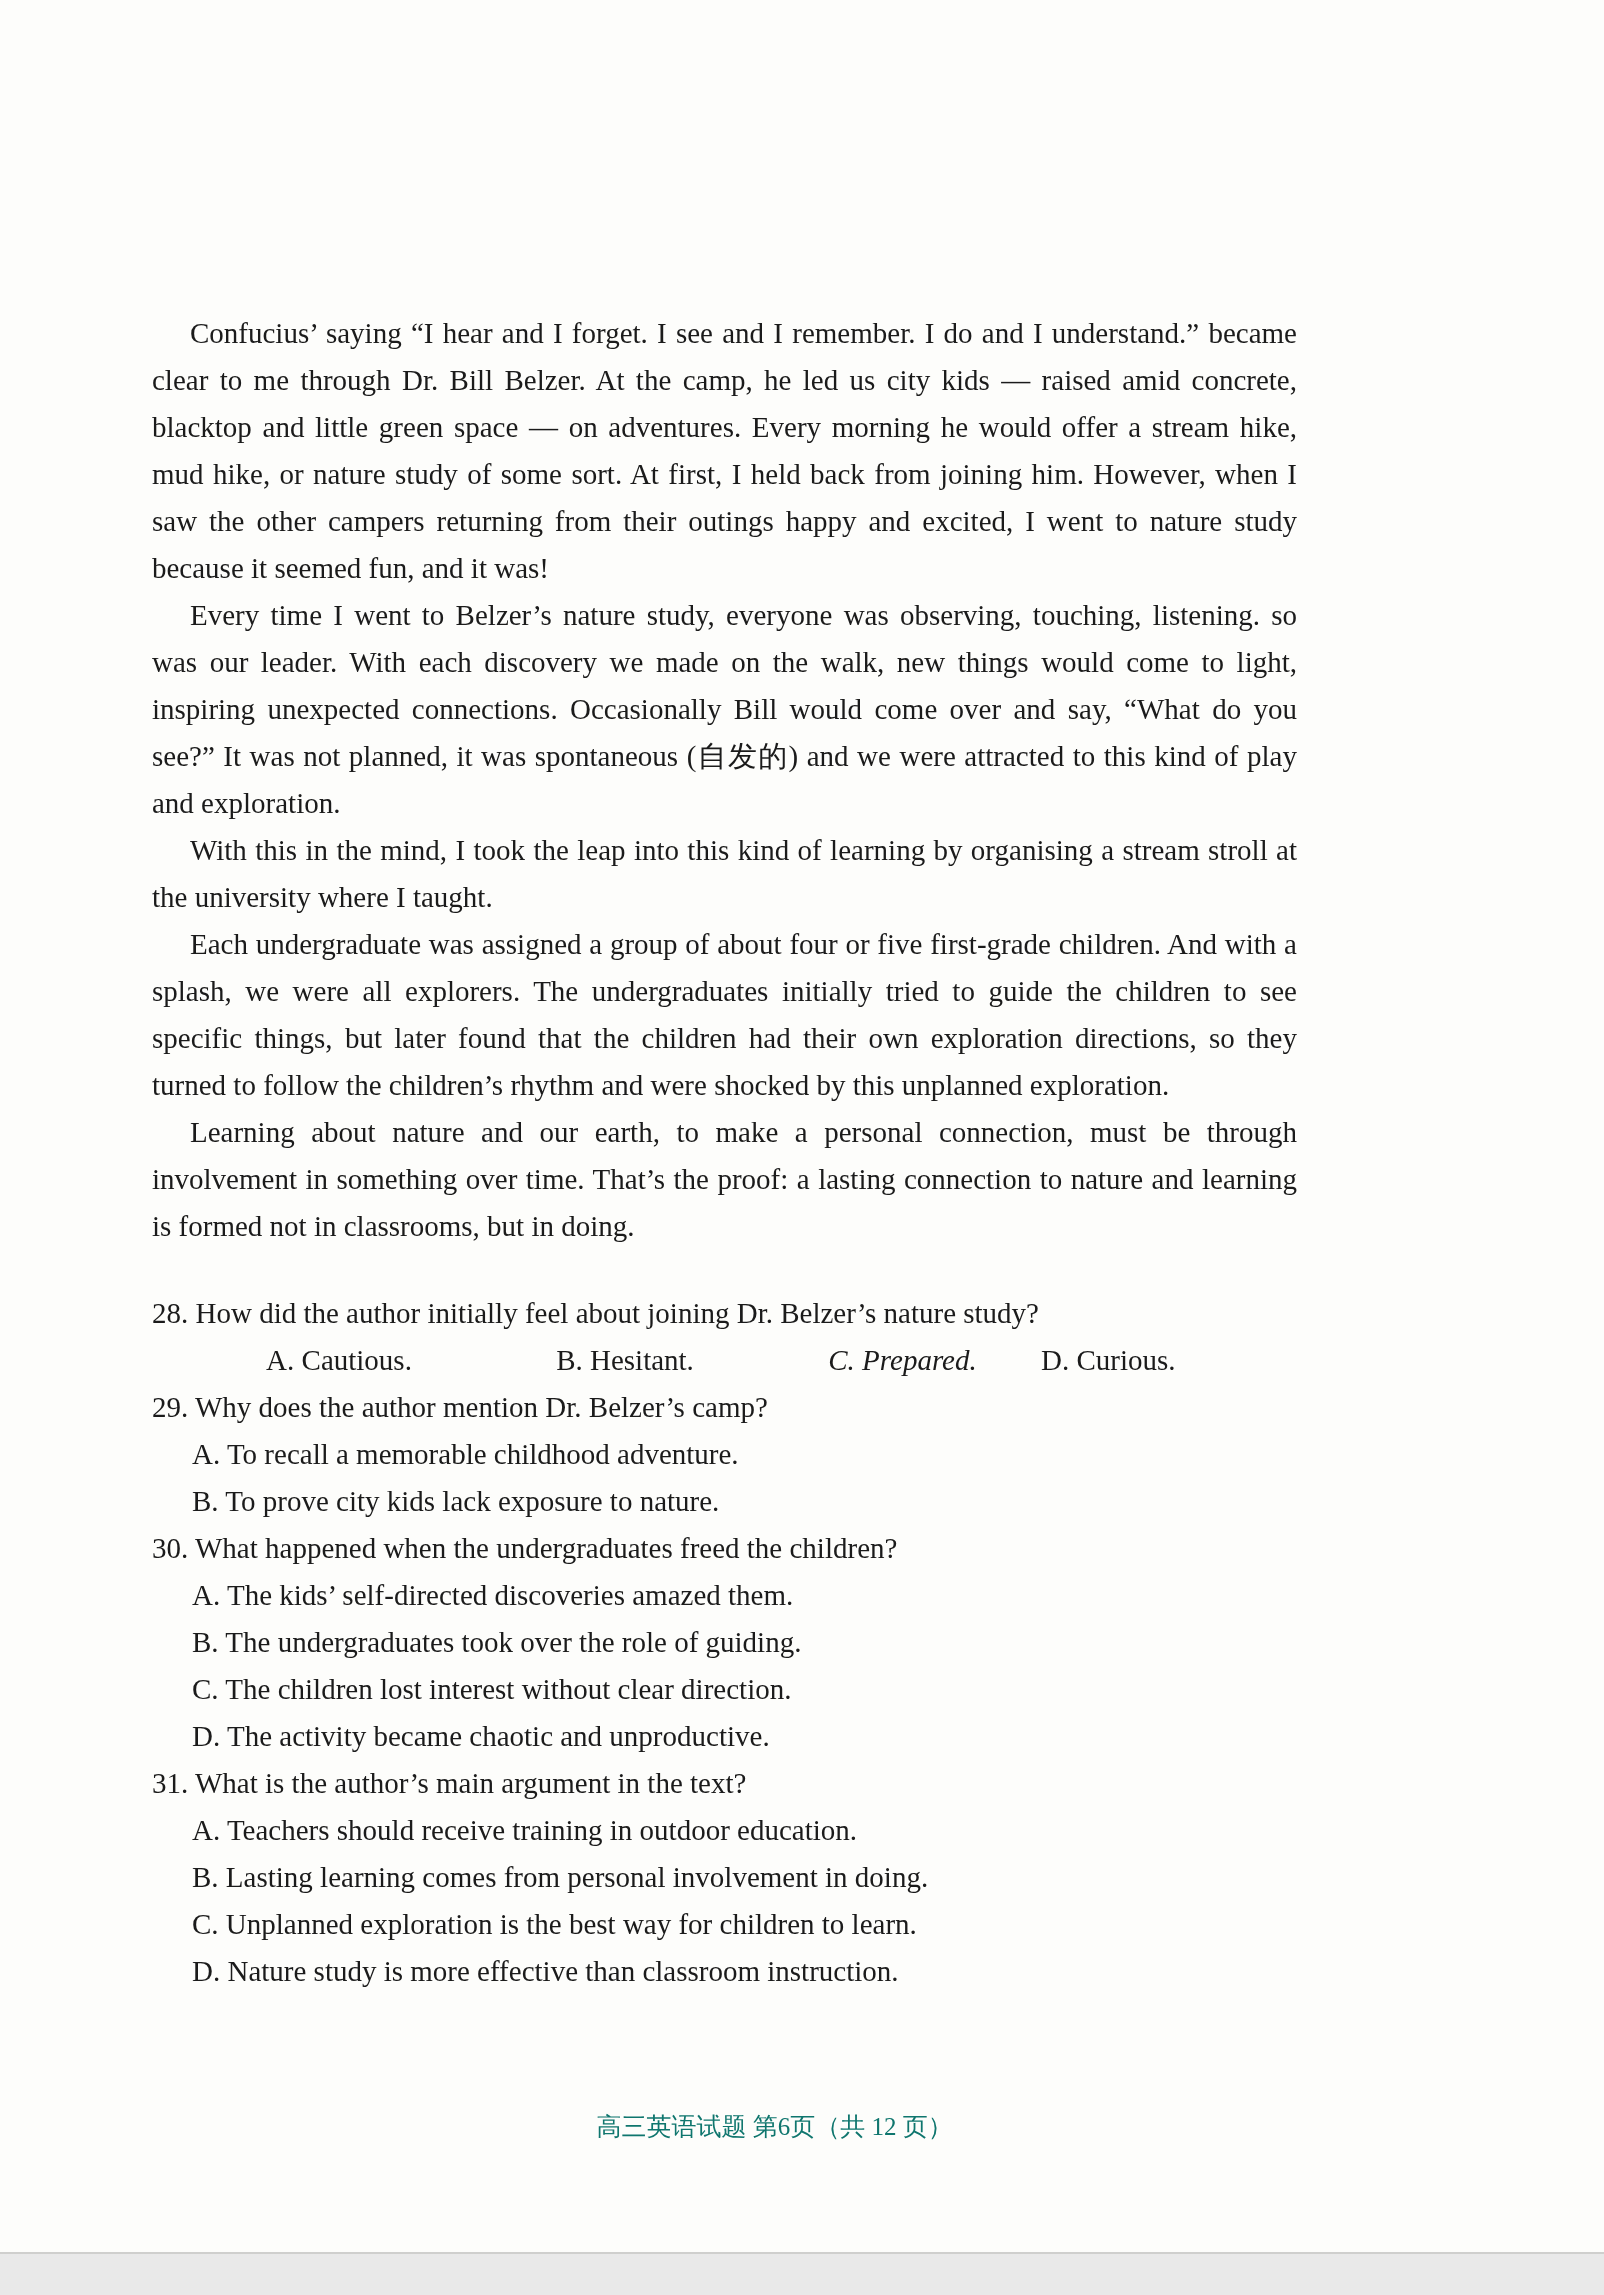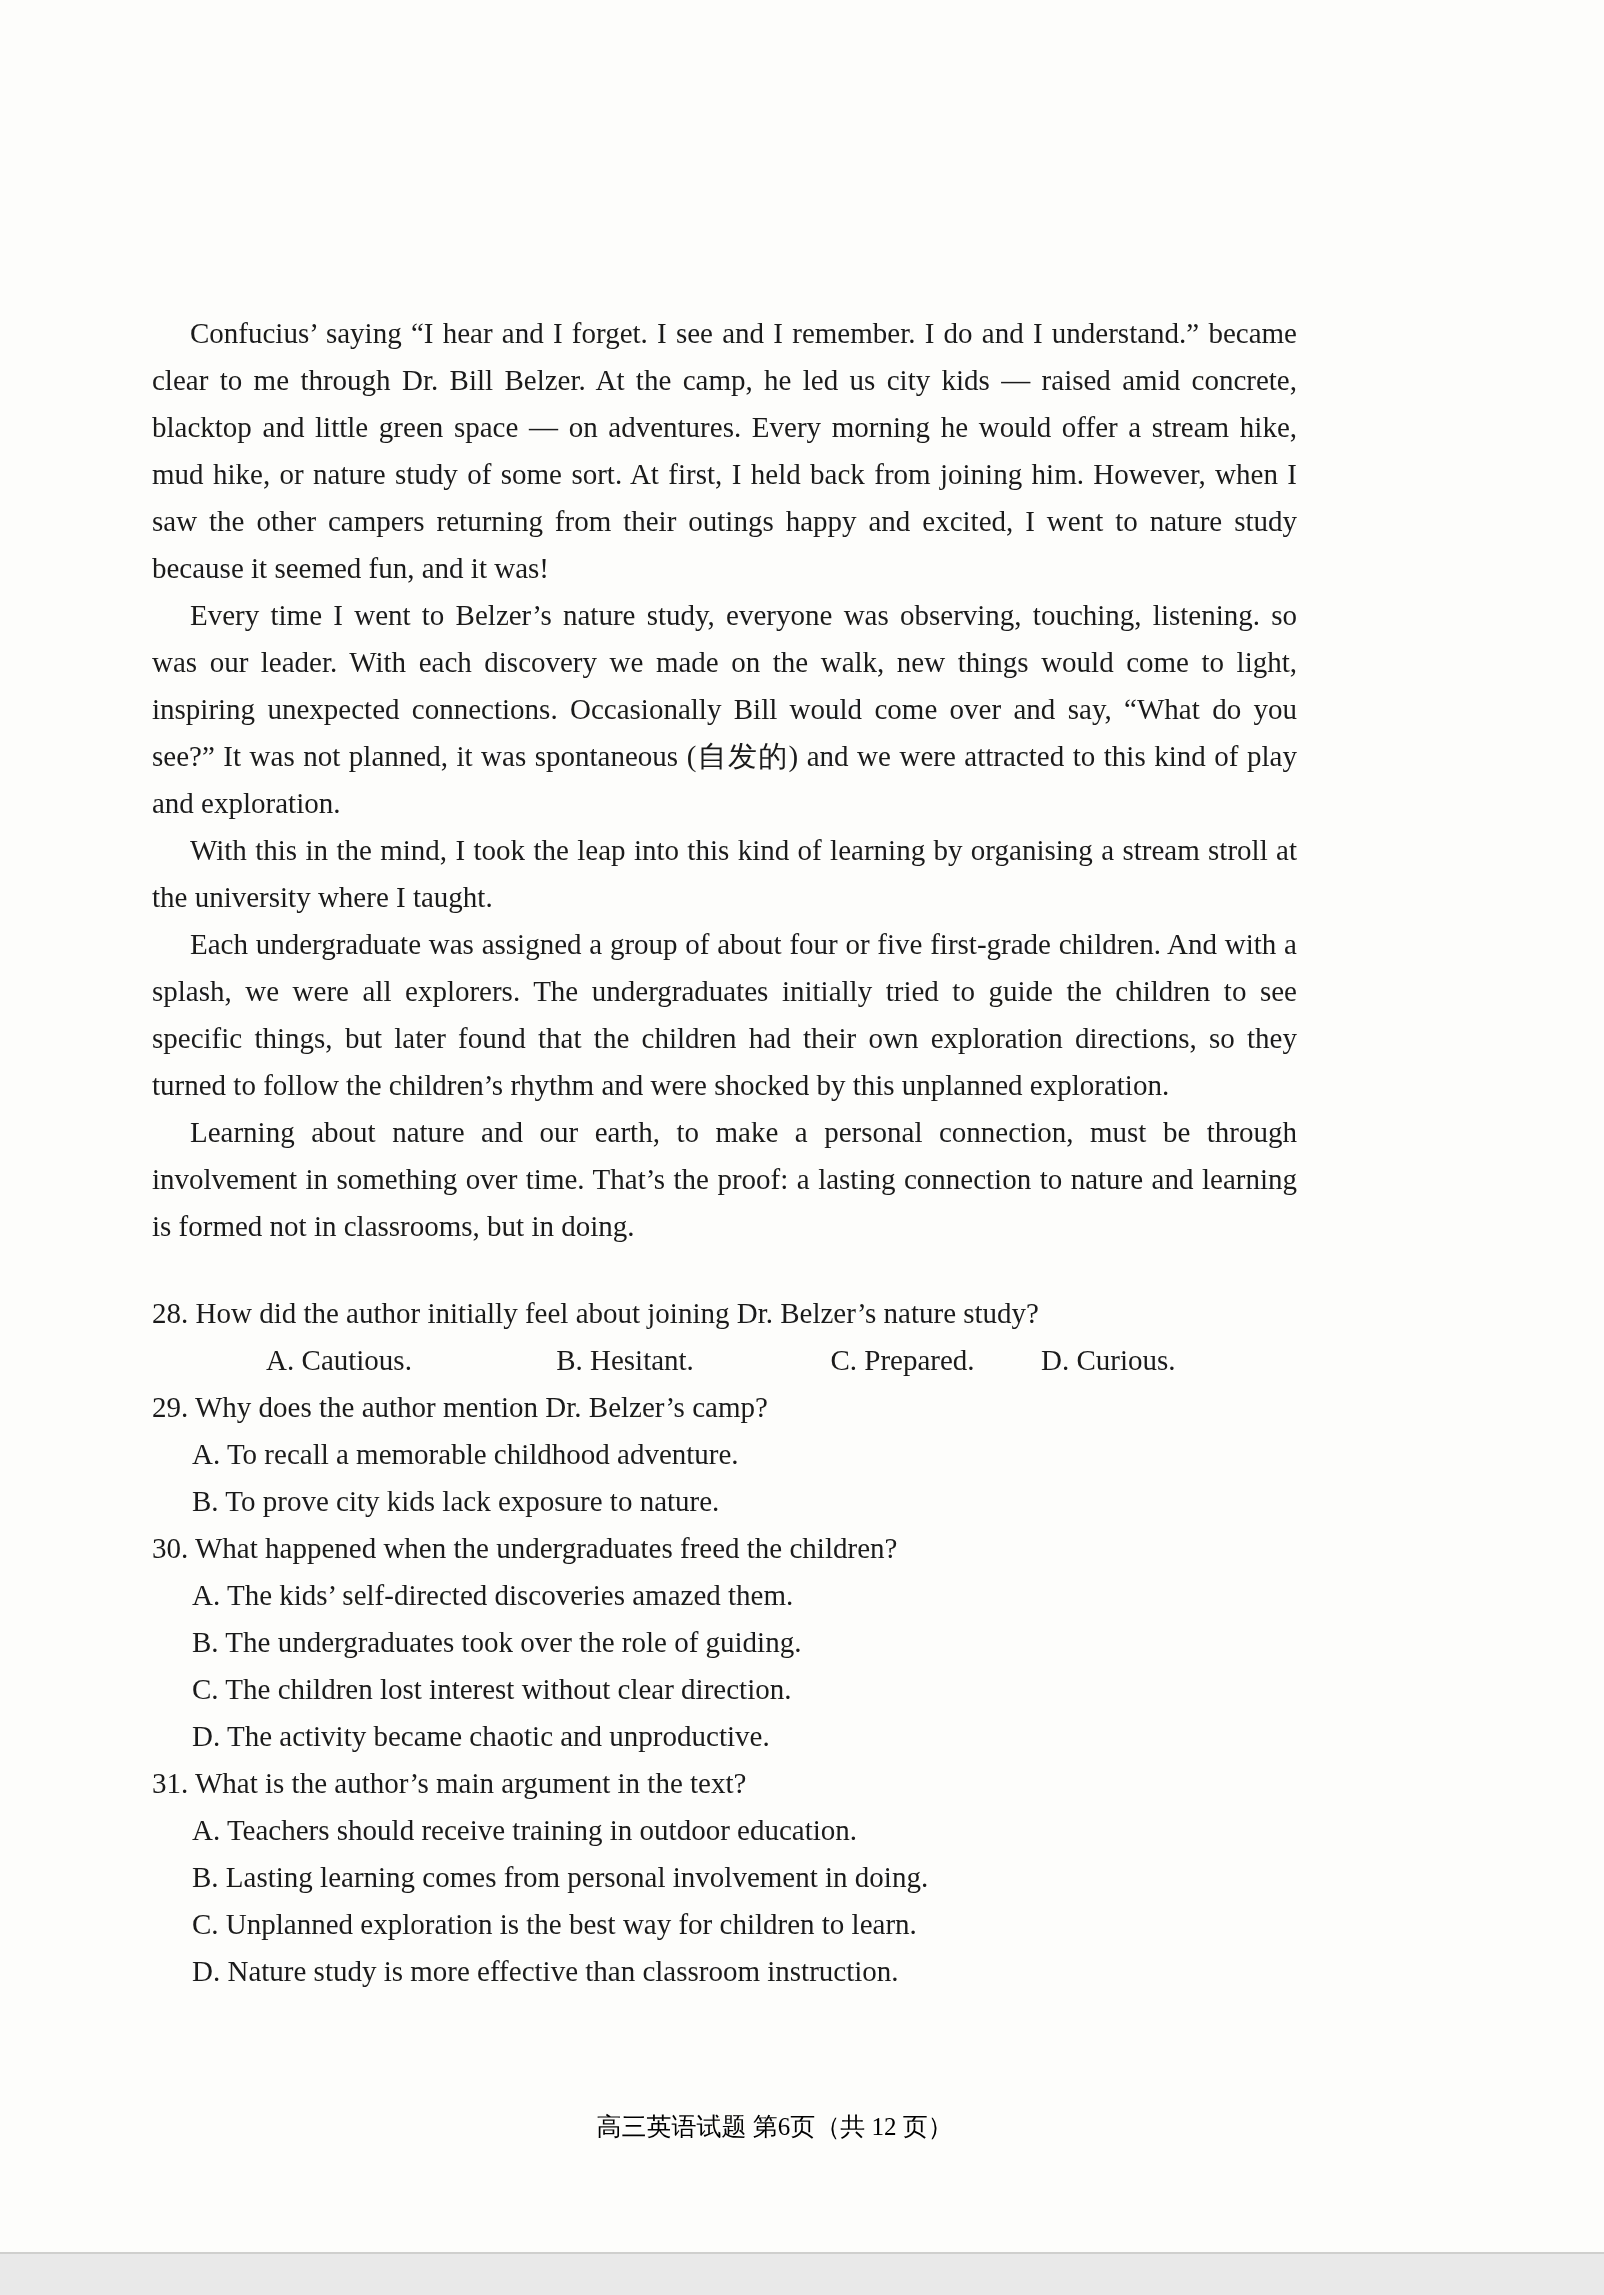--- a/index.html
+++ b/index.html
@@ -33,32 +33,32 @@
   .question { }
   .q-line { white-space:nowrap; }
   .q-num { display:inline; }
   .options-row {
     display:flex;
     margin-left:40px;
     text-align:center;
   }
   .options-row .opt:nth-child(1){ width:294px; }
   .options-row .opt:nth-child(2){ width:278px; }
-  .options-row .opt:nth-child(3){ width:277px; }
+  .options-row .opt:nth-child(3){ width:277px;font-style:italic; }
   .options-block .opt {
     margin-left:40px;
     white-space:nowrap;
   }
   .footer {
     position:absolute;
     left:8px; right:64px;
     top:2110px;
     text-align:center;
     font-size:25px;
-    color:#000000;
+    color:#0f766e;
     font-family:"Liberation Serif","DejaVu Serif",serif;
   }
   .watermark {
     position:absolute;
     left:1521px; top:2265px;
     display:flex;
     align-items:center;
     gap:4.8px;
   }
   .qr { width:26px; height:26px; display:block; }

